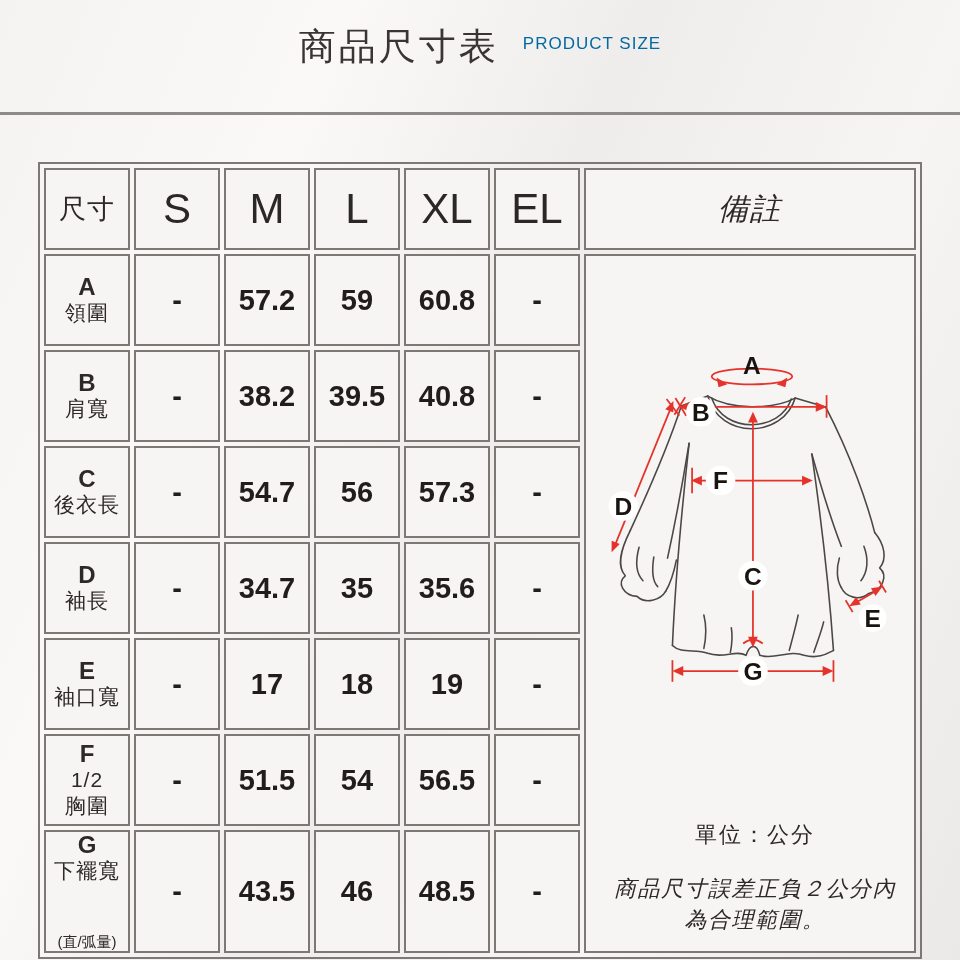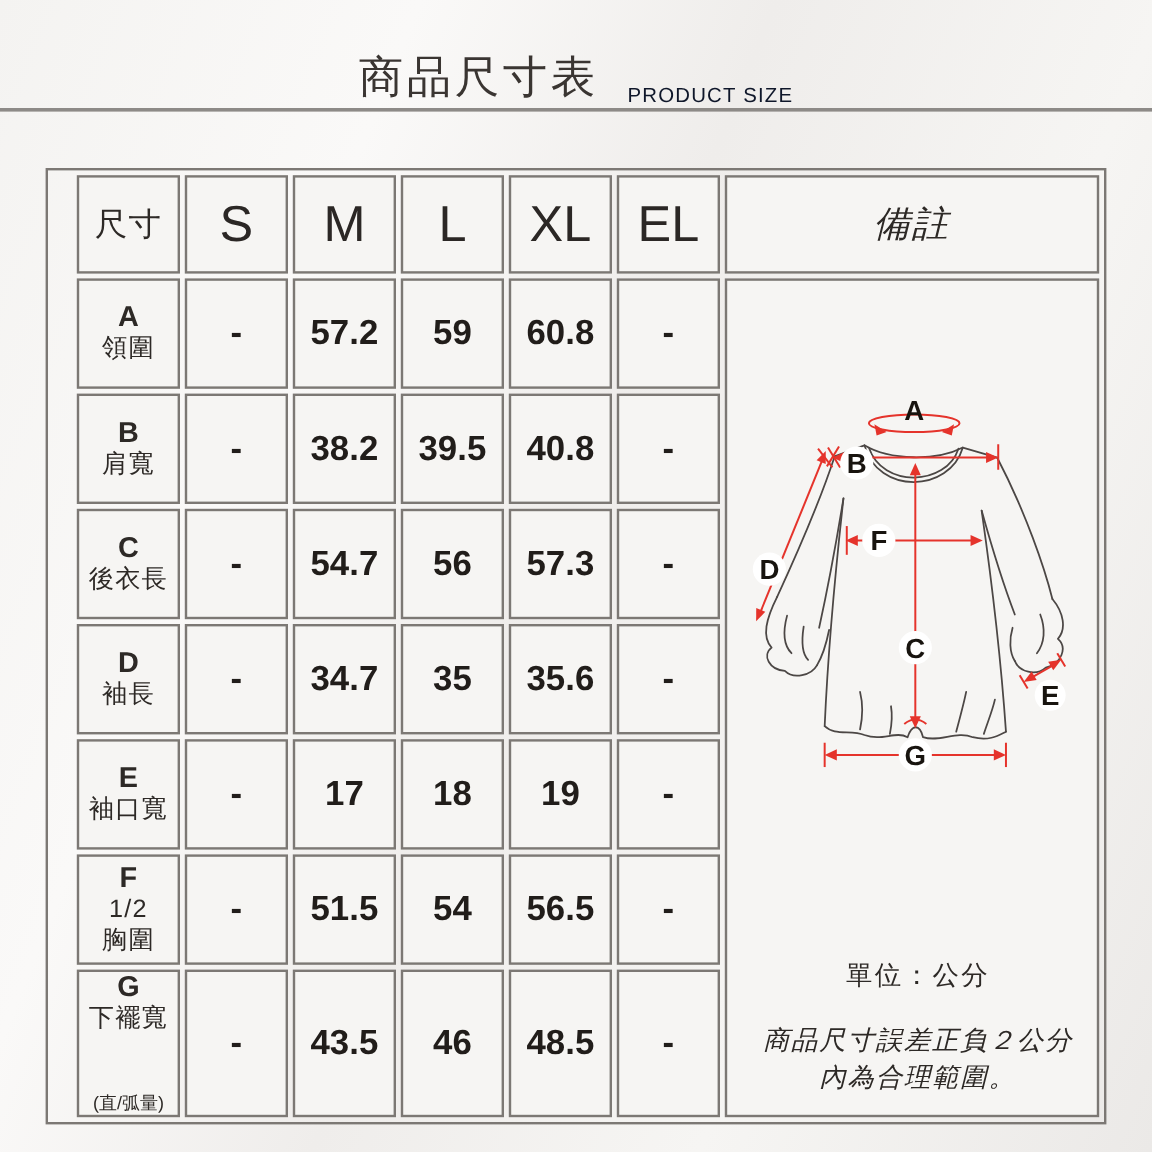--- a/index.html
+++ b/index.html
@@ -6,32 +6,31 @@
   body{
     width:960px;height:960px;overflow:hidden;
     font-family:"Liberation Sans","DejaVu Sans",sans-serif;
     background:linear-gradient(112deg,#f4f3f1 0%,#faf9f8 26%,#efedeb 48%,#f6f5f3 72%,#ebe9e7 100%);
     color:#2d2926;
   }
   .page{width:960px;height:960px;position:relative;}
 
   
   .title-bar{
-    height:90px;display:flex;align-items:flex-end;justify-content:center;gap:24px;
+    height:90px;display:flex;align-items:flex-start;justify-content:center;gap:24px;margin-top:22px;
   }
   .title-main{font-size:37px;letter-spacing:3px;font-weight:500;color:#3a3532;}
-  .title-sub{font-size:17px;letter-spacing:1px;color:#0f172a;padding-top:12px;}
+  .title-sub{font-size:17px;letter-spacing:1px;color:#0369a1;padding-top:12px;}
   .divider{height:3px;background:#8d8a87;width:100%;}
 
   
   table.size-table{
     position:absolute;left:38px;top:140px;width:884px;height:758px;
     border:2px solid #7c7874;border-collapse:separate;border-spacing:4px;
     table-layout:fixed;
-    padding-left:20px;
   }
   table.size-table td{
     border:2px solid #7c7874;background:#f6f5f3;
     text-align:center;vertical-align:middle;padding:0;
   }
   col.c-label{width:86px;}
   col.c-size{width:86px;}
   col.c-notes{width:auto;}
   tr.head td{height:78px;}
   tr.data-row td{height:88px;}

